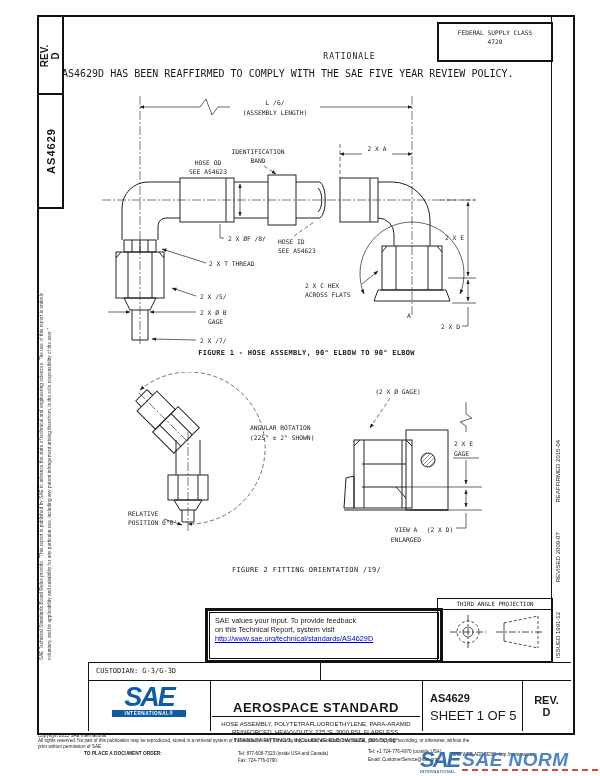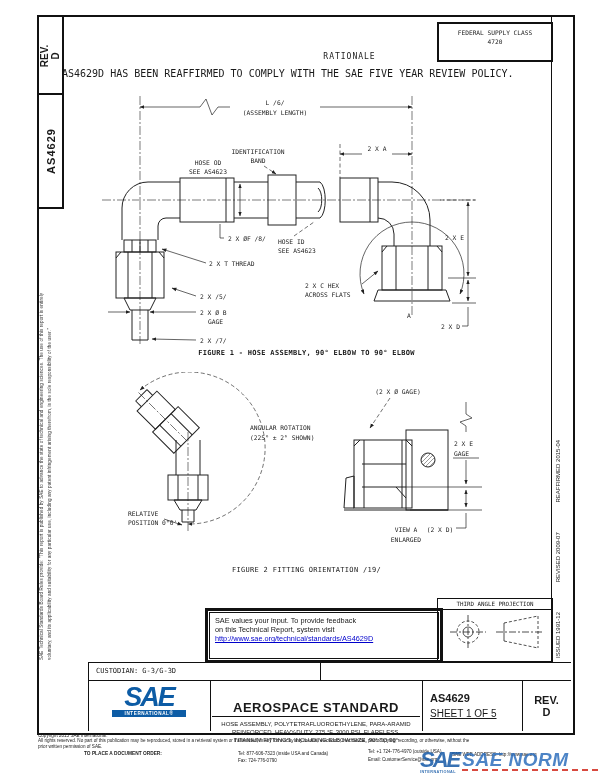--- a/index.html
+++ b/index.html
@@ -31,21 +31,21 @@
   .fb-inner div{font-size:7.3px;font-weight:normal;line-height:1.25;}
   .fb-link{color:#0000cc;text-decoration:underline;}
   
   .ta-box{position:absolute;left:437px;top:598px;width:114px;height:62px;border:1.5px solid #111;}
   .ta-label{font-size:5.8px;text-align:center;border-bottom:1.5px solid #111;padding:2px 0;font-family:"DejaVu Sans Mono",monospace;}
   
   .cell-text{font-size:7px;font-family:"DejaVu Sans Mono",monospace;}
   .aero{font-size:13px;font-weight:bold;text-align:center;letter-spacing:.5px;border-bottom:1.5px solid #111;padding:18px 0 1px 0;}
   .title3{font-size:6px;text-align:center;line-height:1.35;padding-top:3px;}
   .docnum{font-size:11px;font-weight:bold;}
-  .sheet{font-size:10px;text-decoration:underline;}
+  .sheet{font-size:13px;}
   .revBig{font-size:11px;font-weight:bold;text-align:center;}
   .saelogo{width:74px;text-align:center;}
   .saelogo .s1{font-style:italic;font-weight:bold;font-size:27px;color:#0d5ca5;letter-spacing:-2px;line-height:.9;}
   .saelogo .s2{background:#0d5ca5;color:#fff;font-size:4.6px;font-weight:bold;letter-spacing:.6px;padding:1px 0;margin-top:1px;}
   
   .legal{font-size:4.6px;color:#222;line-height:1.15;}
   .legal b{font-size:4.8px;}
   
   .wm{position:absolute;right:2px;bottom:2px;width:178px;opacity:.85;display:flex;align-items:flex-start;gap:3px;z-index:5;}
   .wm .logo{font-style:italic;font-weight:900;font-size:22px;color:#1559a6;letter-spacing:-2px;line-height:.85;}

